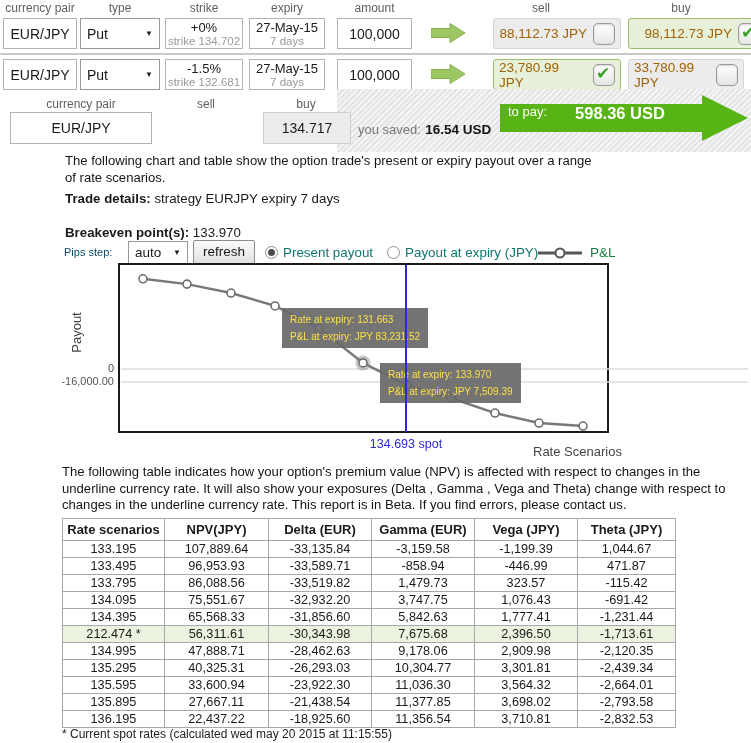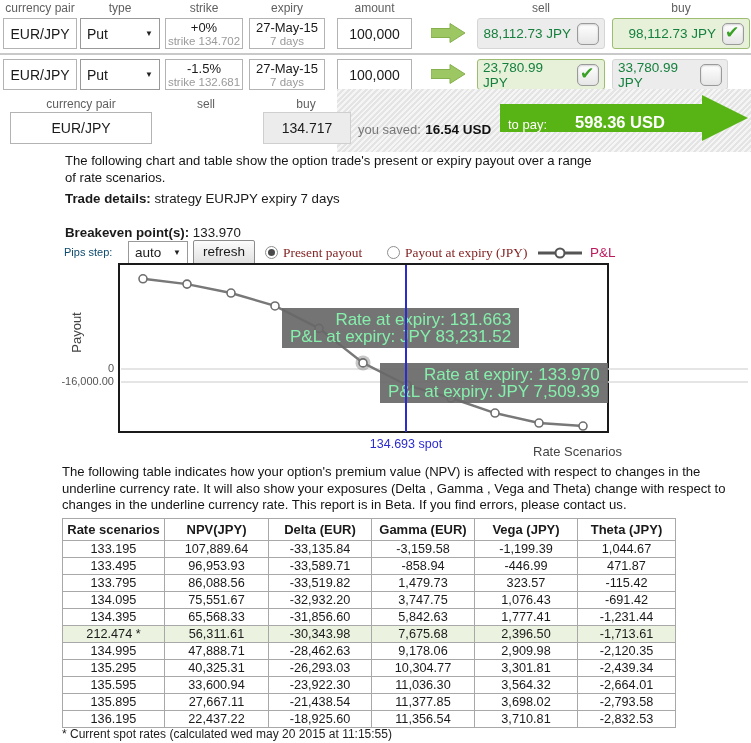--- a/index.html
+++ b/index.html
@@ -10,44 +10,44 @@
   .box{border:1px solid #b3b3b3;background:#fff;box-sizing:border-box;
        display:flex;align-items:center;justify-content:center;font-size:14px;}
   .box2{flex-direction:column;line-height:14px;}
   .sub{font-size:11.5px;color:#9a9a9a;line-height:12px;}
   .greybox{background:#ececec;border-color:#cfcfcf;}
   .selbox{border:1px solid #999;background:#fff;box-sizing:border-box;display:flex;
           align-items:center;justify-content:space-between;padding:0 6px;font-size:14px;cursor:default;}
   .caret{font-size:8px;color:#222;}
   .price-btn{display:flex;align-items:center;justify-content:flex-end;gap:6px;
              background:#ececec;border:1px solid #d6d6d6;border-radius:3px;box-sizing:border-box;
-             font-size:13.5px;color:#15803d;padding:0 5px;}
+             font-size:13.5px;color:#a16207;padding:0 5px;margin-left:16px;}
   .price-btn.sel{background:#e7f1d9;border-color:#9cbd72;}
   .cbox{width:20px;height:20px;border-radius:5px;border:1px solid #9a9a9a;flex:0 0 auto;
         background:linear-gradient(#ffffff,#e6e6e6);box-shadow:inset 0 1px 2px rgba(0,0,0,.18);
         position:relative;}
   .cbox.on::after{content:"\2714";position:absolute;left:2px;top:-2px;font-size:17px;
         font-weight:bold;color:#3ba228;text-shadow:0 1px 0 rgba(255,255,255,.6);}
   .sep{background:#c9c9c9;}
   .hatch{background:repeating-linear-gradient(135deg,#e4e4e4 0 2px,#f5f5f5 2px 4px);}
   .savedlbl{font-size:13px;color:#777;}
   .savedval{font-size:13.5px;color:#111;font-weight:bold;}
-  .paybar{background:#58b414;display:flex;align-items:flex-end;color:#fff;}
+  .paybar{background:#58b414;display:flex;align-items:flex-start;color:#fff;}
   .paytri{width:0;height:0;border-left:46px solid #58b414;
           border-top:23px solid transparent;border-bottom:23px solid transparent;}
   .para{font-size:13.1px;line-height:16.5px;white-space:pre-line;color:#151515;}
   .tdline{font-size:13.3px;line-height:17px;}
   .ctl-lbl{font-size:11px;color:#0c4a6e;}
   .btn{border:1px solid #8c8c8c;background:linear-gradient(#fcfcfc,#dcdcdc);border-radius:2px;
        font-size:13.5px;text-align:center;line-height:22px;box-sizing:border-box;}
   .radio{width:13px;height:13px;border-radius:50%;border:1px solid #8e8e8e;background:#fff;box-sizing:border-box;}
   .radio.on::after{content:"";display:block;width:7px;height:7px;border-radius:50%;background:#4a4a4a;margin:2px;}
-  .rlabel{font-size:13.4px;color:#7f1d1d;font-family:Liberation Serif, serif;}
-  .tooltip{background:rgba(104,104,104,0.92);color:#86efac;font-size:17px;line-height:17px;
-           padding:3px 8px;z-index:2;text-align:right;}
+  .rlabel{font-size:13.4px;color:#0f766e;}
+  .tooltip{background:rgba(104,104,104,0.92);color:#fde047;font-size:10px;line-height:17px;
+           padding:3px 8px;z-index:2;}
   .spotline{width:2px;background:#2b2bd0;z-index:3;}
   .ticklbl{font-size:11px;color:#555;text-align:right;}
   .axlbl{font-size:13px;color:#444;}
   table.greeks{border-collapse:collapse;table-layout:fixed;width:613px;font-size:12.7px;}
   table.greeks th,table.greeks td{border:1px solid #a8a8a8;text-align:center;padding:0;
            overflow:hidden;white-space:nowrap;}
   table.greeks th{height:21px;font-size:13px;}
   table.greeks td{height:16px;}
   table.greeks{border:1px solid #7a7a7a;}
   tr.hl td{background:#ebf3e0;}
@@ -155,21 +155,21 @@
   </div>
   <div class="abs btn" style="left:193px;top:240px;width:62px;height:28px;">refresh</div>
   <div class="abs radio on" style="left:265px;top:246px;"></div>
   <div class="abs rlabel" style="left:283px;top:245px;">Present payout</div>
   <div class="abs radio" style="left:387px;top:246px;"></div>
   <div class="abs rlabel" style="left:405px;top:245px;">Payout at expiry (JPY)</div>
   <svg class="abs" style="left:538px;top:247px;" width="44" height="12">
     <line x1="0" y1="6" x2="44" y2="6" stroke="#555" stroke-width="3"></line>
     <circle cx="22" cy="6" r="4.5" fill="#fff" stroke="#555" stroke-width="2"></circle>
   </svg>
-  <div class="abs" style="left:590px;top:245px;font-size:13.5px;color:#be185d;">P&amp;L</div>
+  <div class="abs" style="left:590px;top:245px;font-size:13.5px;color:#15803d;">P&amp;L</div>
 
   <div class="abs" id="chart-wrap" style="left:0;top:263px;width:751px;height:197px;">
     <svg id="chart-svg" width="751" height="172" style="position:absolute;left:0;top:0;">
         <rect x="119" y="1" width="489" height="168" fill="#ffffff" stroke="#1a1a1a" stroke-width="2"></rect>
         <line x1="121" y1="106" x2="748" y2="106" stroke="#dcdcdc" stroke-width="1.5"></line>
         <line x1="121" y1="119" x2="748" y2="119" stroke="#dcdcdc" stroke-width="1.5"></line>
         <polyline points="143,15.8125 187,21.09375 231,30.03125 275,42.95 319,65.375 363,99.8989375 407,122.25 451,135.00625 495,150.0375 539,160.03125 583,163.0375" fill="none" stroke="#787878" stroke-width="2.4"></polyline>
         <circle cx="363" cy="99.8989375" r="7.5" fill="rgba(130,130,130,0.45)"></circle>
         <circle cx="143" cy="15.8125" r="4" fill="#fff" stroke="#6e6e6e" stroke-width="1.6"></circle>
         <circle cx="187" cy="21.09375" r="4" fill="#fff" stroke="#6e6e6e" stroke-width="1.6"></circle>

